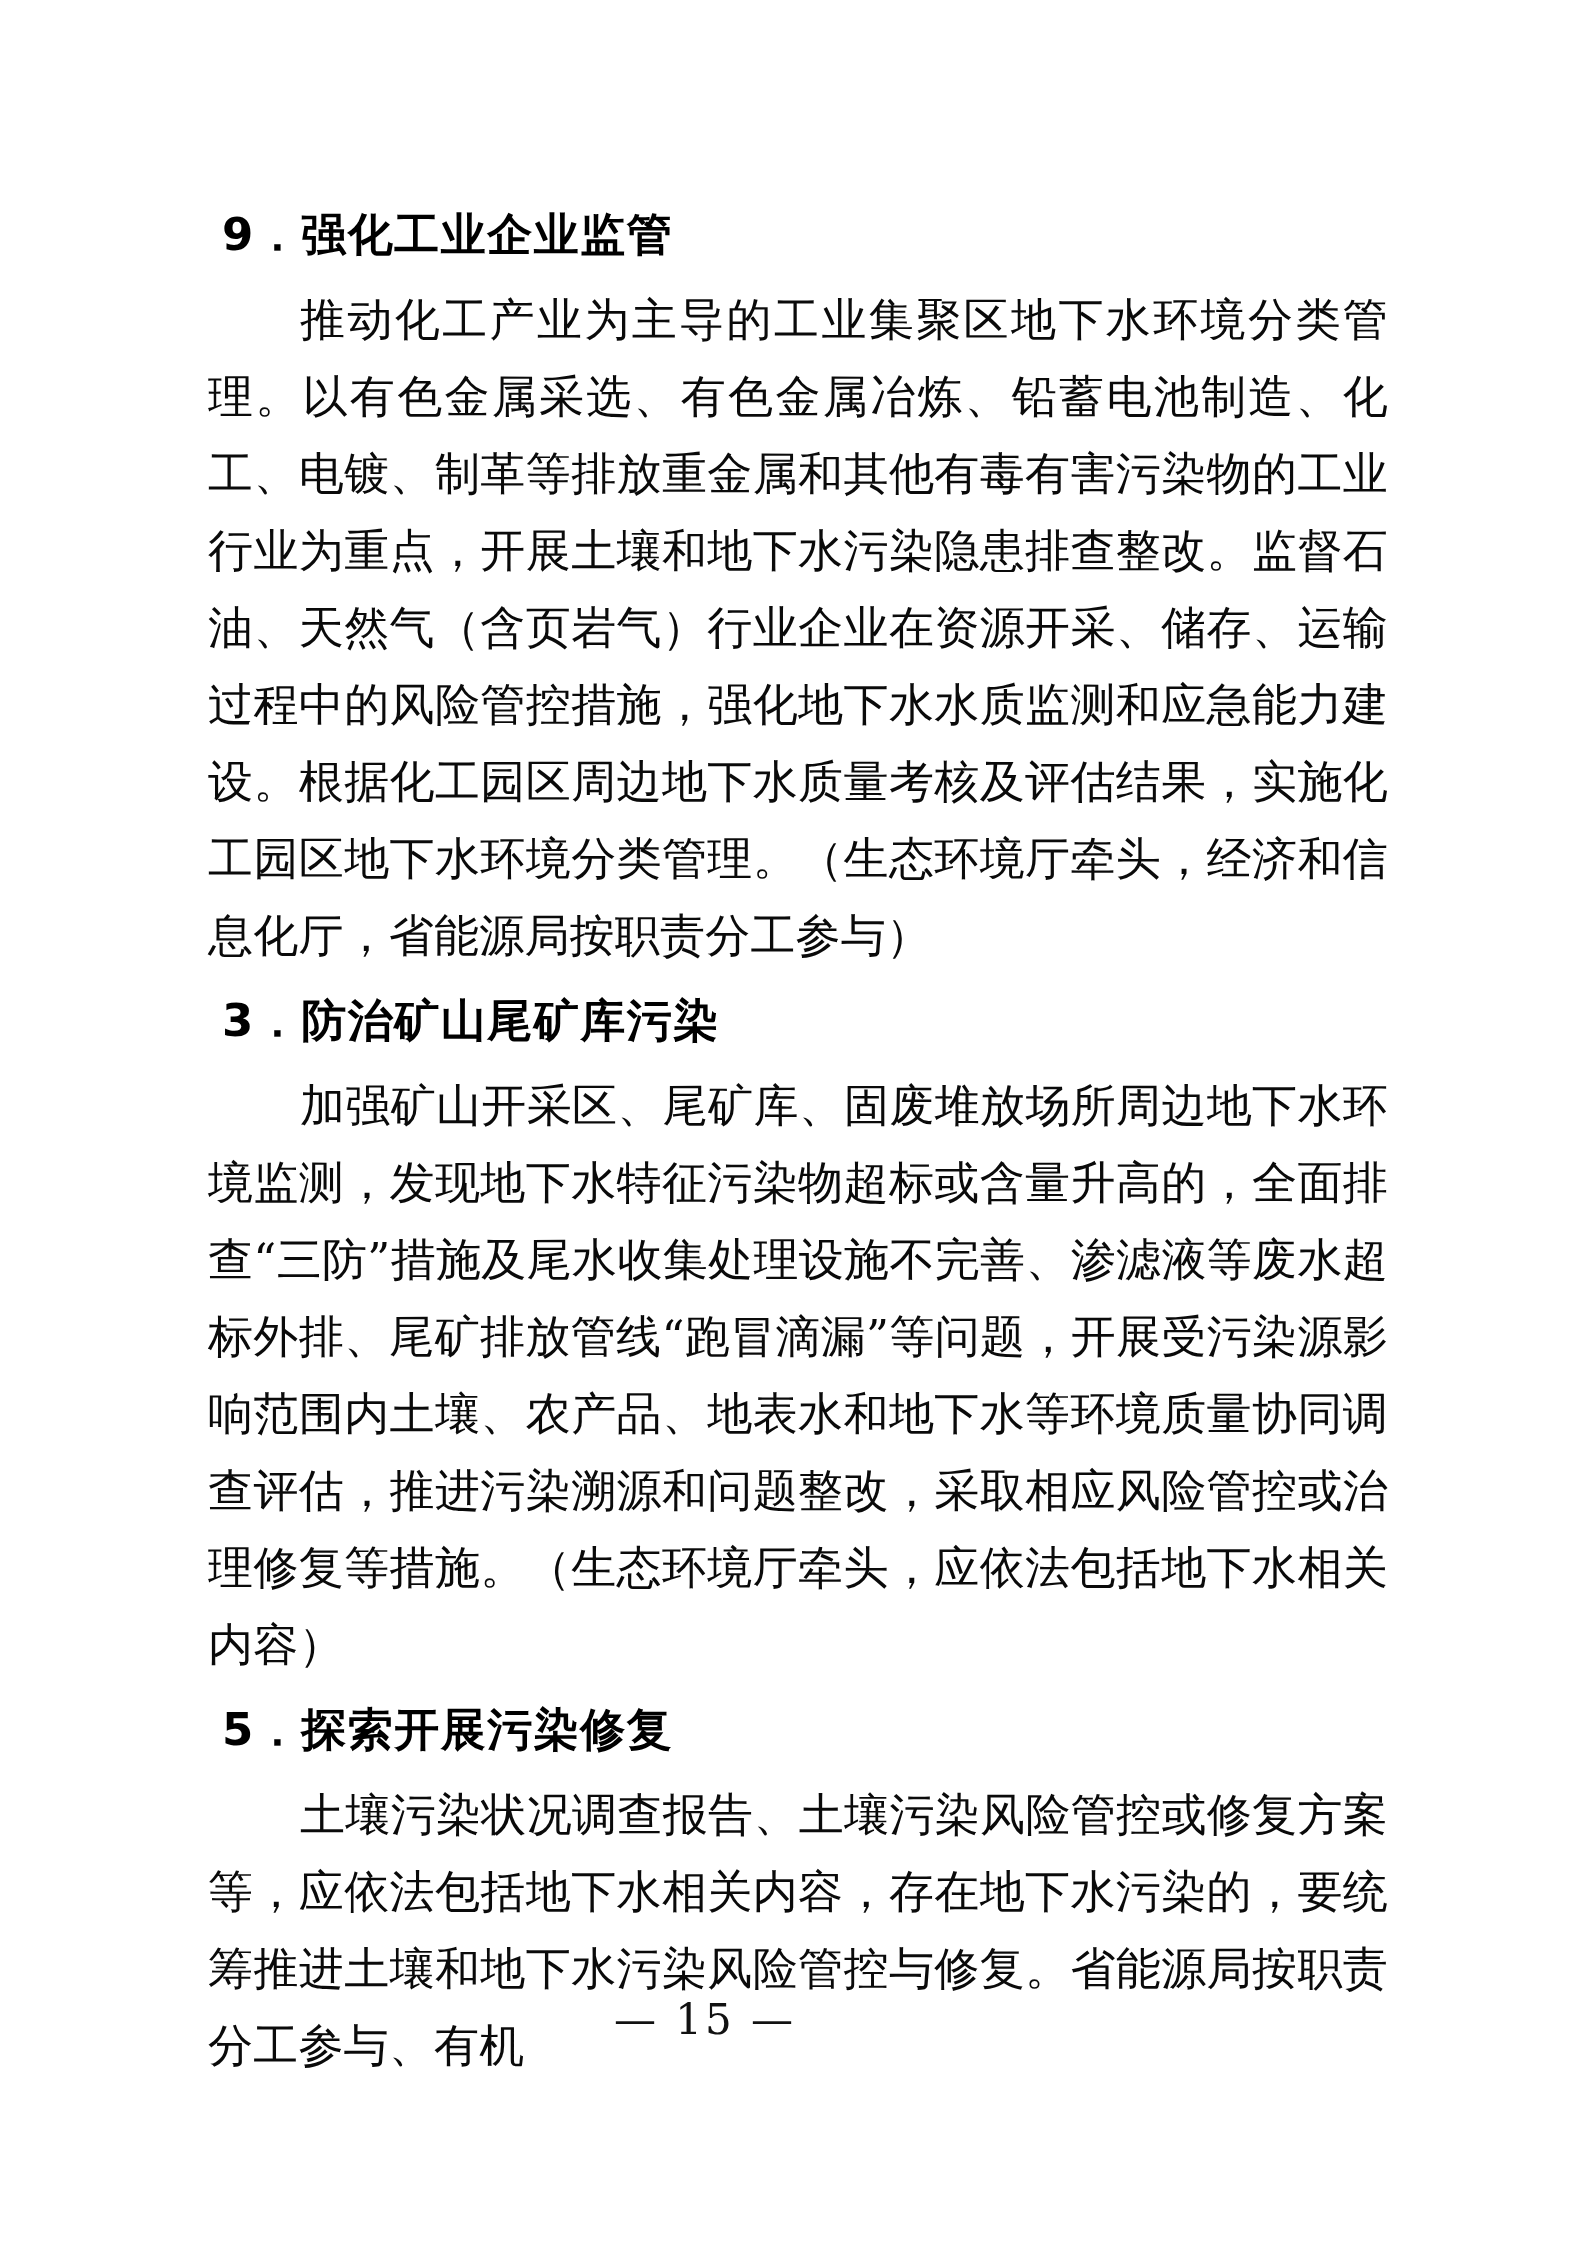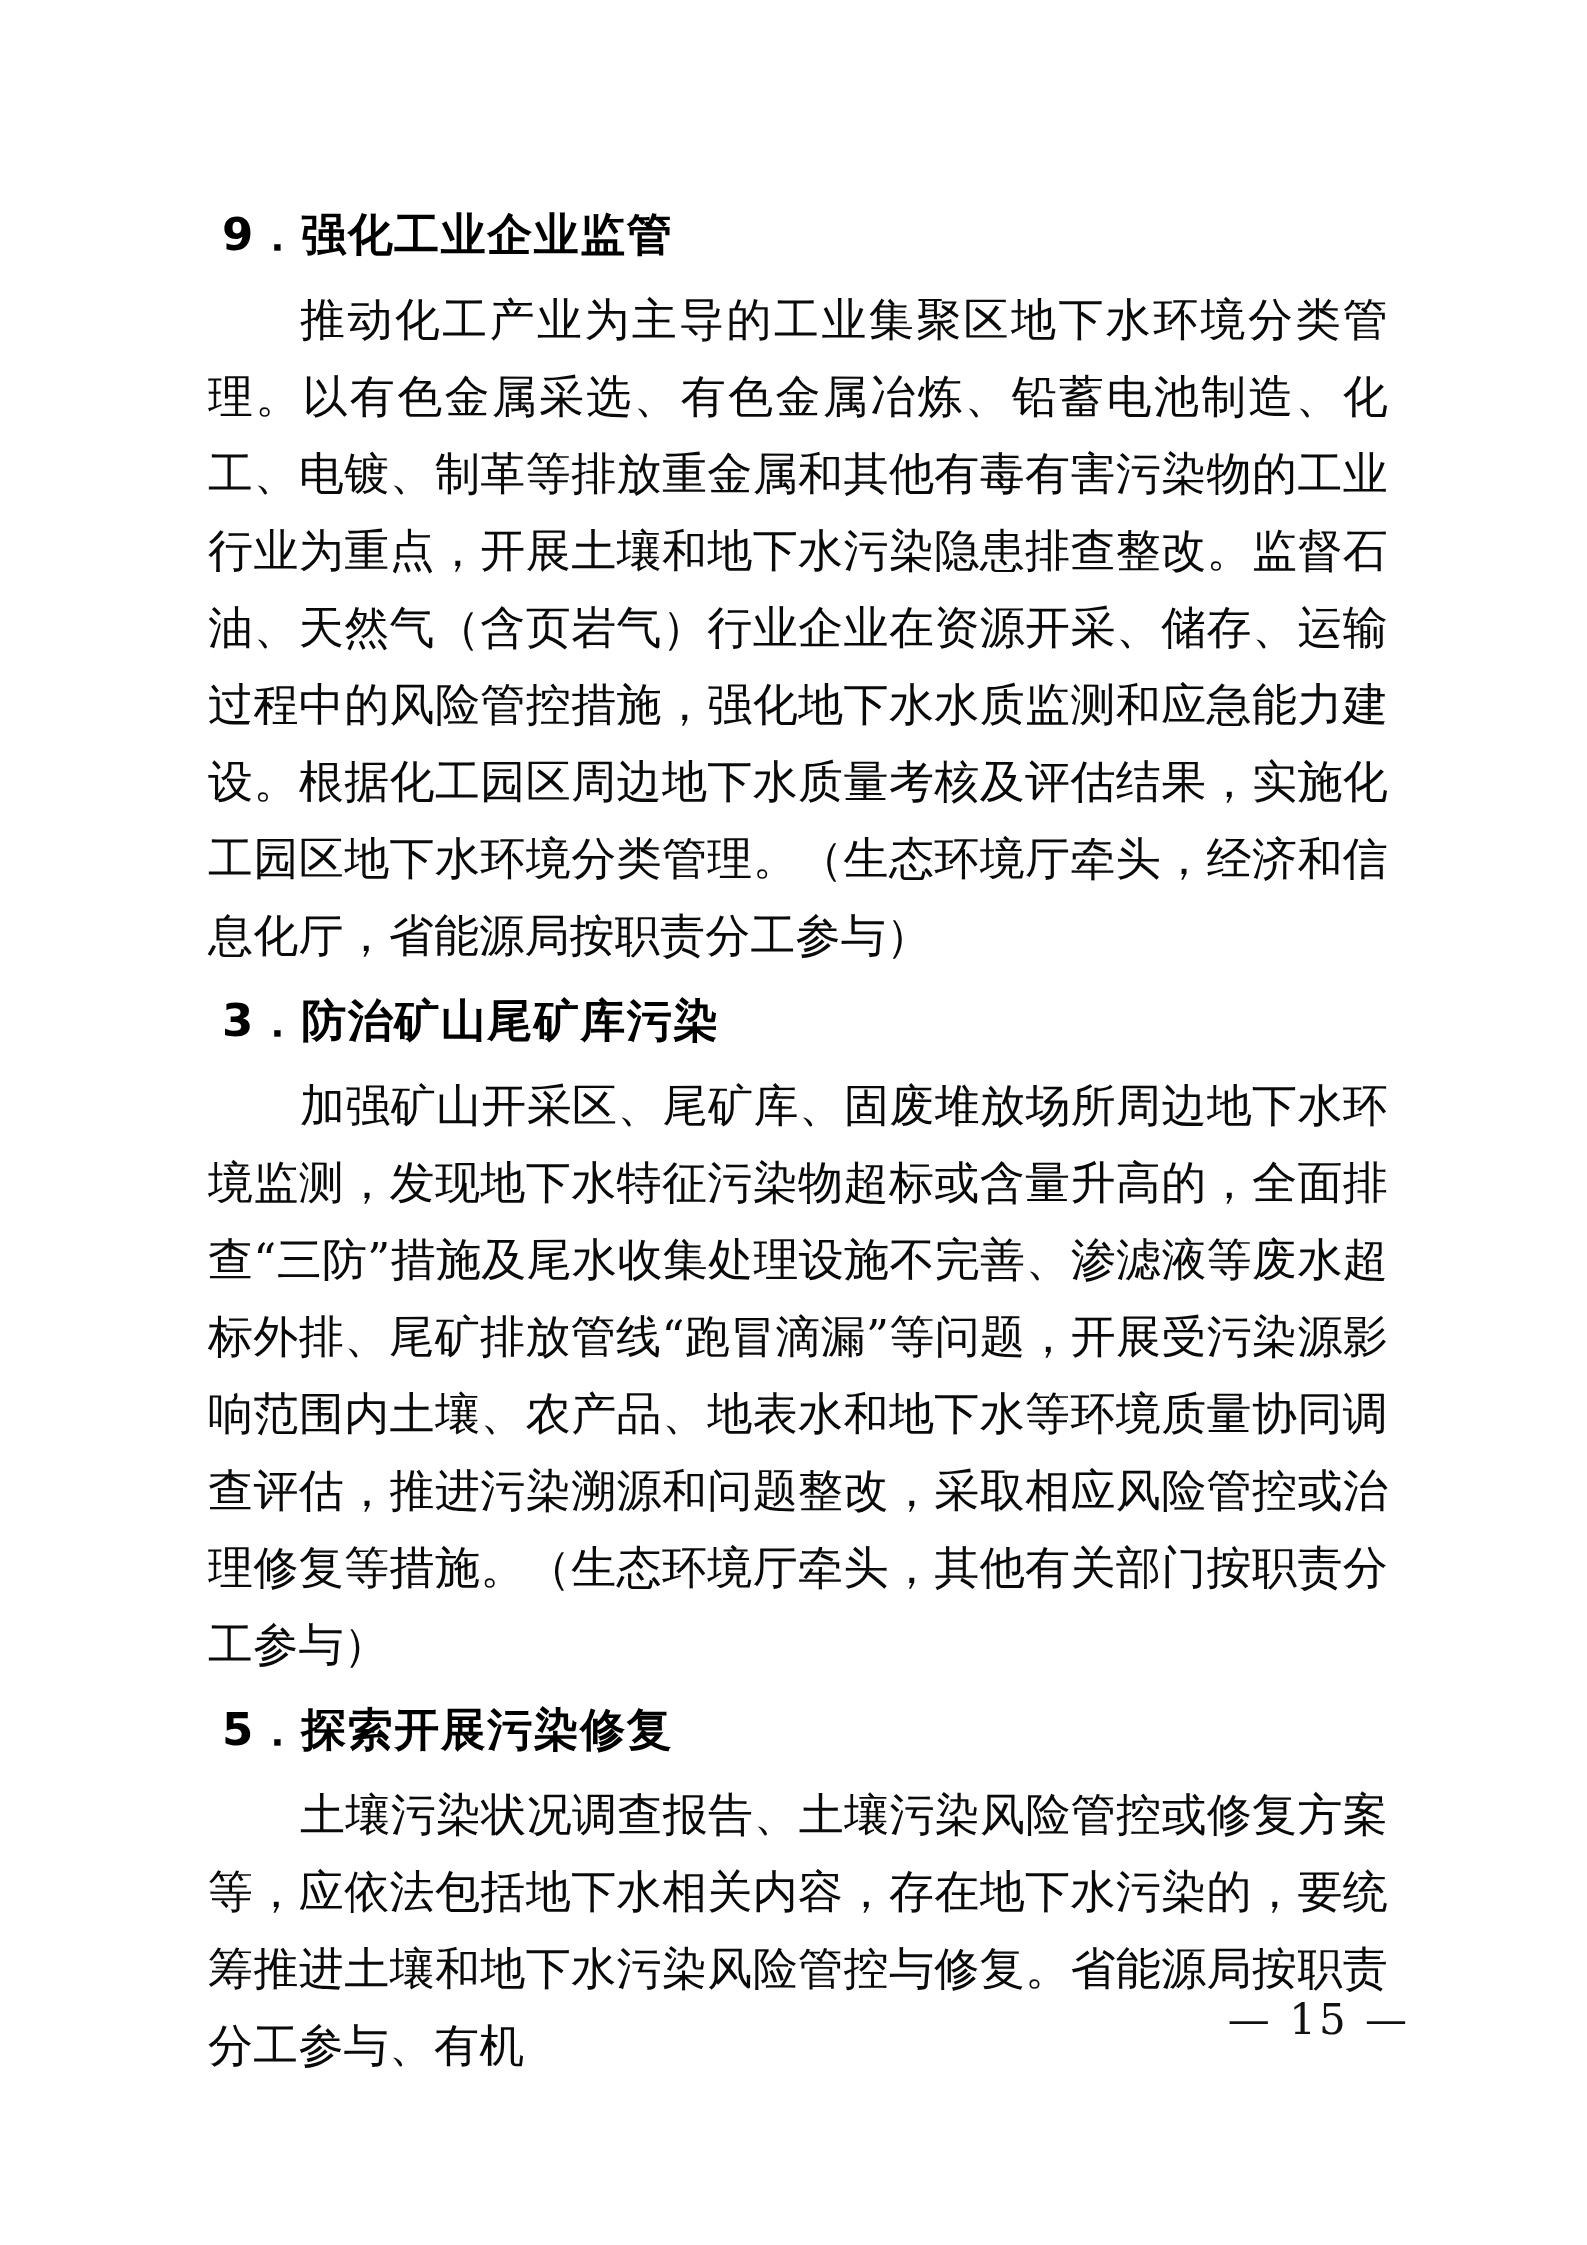--- a/index.html
+++ b/index.html
@@ -50,42 +50,42 @@
     text-indent: 92px;
   }
   .blk {
     margin-bottom: 0px;
   }
   #footer {
     position: absolute;
     left: 0;
     top: 1995px;
     width: 1410px;
-    text-align: right;
+    text-align: center;
     font-family: "DejaVu Serif", serif;
     font-size: 42px;
     color: #111111;
     letter-spacing: 3px;
   }
 </style>
 </head>
 <body>
 
 <div id="page">
 
   <div id="content">
 
     <div class="blk">
       <h2 class="heading">9．强化工业企业监管</h2>
       <p class="para">推动化工产业为主导的工业集聚区地下水环境分类管理。以有色金属采选、有色金属冶炼、铅蓄电池制造、化工、电镀、制革等排放重金属和其他有毒有害污染物的工业行业为重点，开展土壤和地下水污染隐患排查整改。监督石油、天然气（含页岩气）行业企业在资源开采、储存、运输过程中的风险管控措施，强化地下水水质监测和应急能力建设。根据化工园区周边地下水质量考核及评估结果，实施化工园区地下水环境分类管理。（生态环境厅牵头，经济和信息化厅，省能源局按职责分工参与）</p>
     </div>
 
     <div class="blk">
       <h2 class="heading">3．防治矿山尾矿库污染</h2>
-      <p class="para">加强矿山开采区、尾矿库、固废堆放场所周边地下水环境监测，发现地下水特征污染物超标或含量升高的，全面排查“三防”措施及尾水收集处理设施不完善、渗滤液等废水超标外排、尾矿排放管线“跑冒滴漏”等问题，开展受污染源影响范围内土壤、农产品、地表水和地下水等环境质量协同调查评估，推进污染溯源和问题整改，采取相应风险管控或治理修复等措施。（生态环境厅牵头，其他有关部门按职责分工参与）</p>
+      <p class="para">加强矿山开采区、尾矿库、固废堆放场所周边地下水环境监测，发现地下水特征污染物超标或含量升高的，全面排查“三防”措施及尾水收集处理设施不完善、渗滤液等废水超标外排、尾矿排放管线“跑冒滴漏”等问题，开展受污染源影响范围内土壤、农产品、地表水和地下水等环境质量协同调查评估，推进污染溯源和问题整改，采取相应风险管控或治理修复等措施。（生态环境厅牵头，应依法包括地下水相关内容）</p>
     </div>
 
     <div class="blk">
       <h2 class="heading">5．探索开展污染修复</h2>
       <p class="para">土壤污染状况调查报告、土壤污染风险管控或修复方案等，应依法包括地下水相关内容，存在地下水污染的，要统筹推进土壤和地下水污染风险管控与修复。省能源局按职责分工参与、有机</p>
     </div>
 
   </div>
 
   <div id="footer">— 15 —</div>

